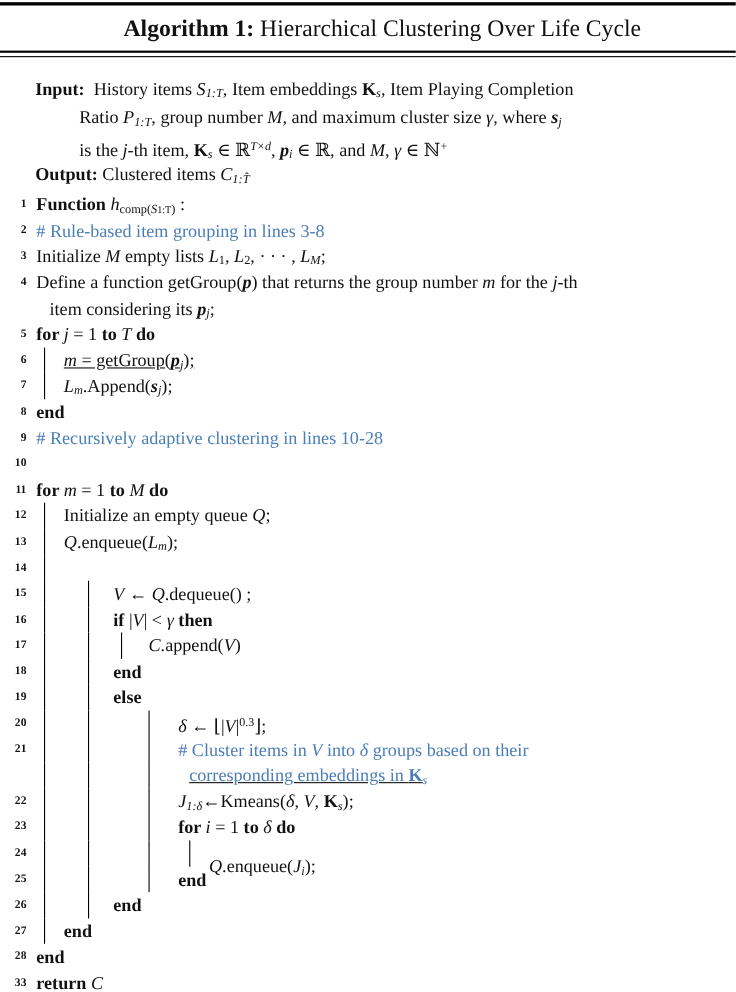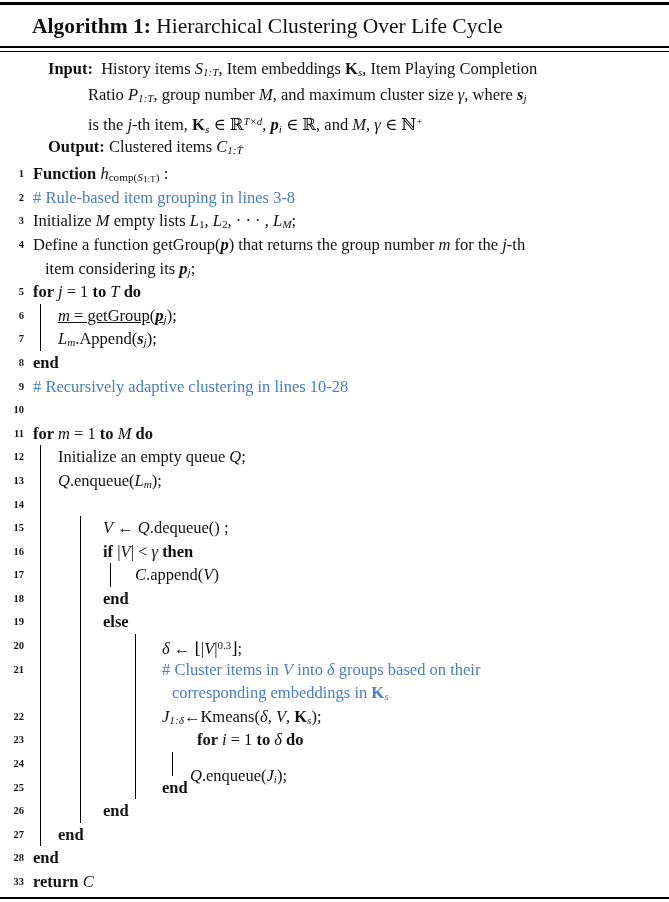--- a/index.html
+++ b/index.html
@@ -11,26 +11,27 @@
     color:#111;
     overflow:hidden;
     background:#fff;
   }
   .rule{background:#000;}
   .top-rule{height:3px;margin-top:2px;}
   .caption{
     padding:6px 6px 5px 32px;
     font-size:21.5px;line-height:30px;
     white-space:nowrap;
+    text-align:center;
   }
   .caption .cap-label{font-weight:bold;}
   .dbl .r1{height:2px;background:#000;}
   .dbl .gap{height:3px;}
   .dbl .r2{height:1.2px;background:#000;}
-  .preamble{margin-top:4px;padding-left:16px;}
+  .preamble{margin-top:16px;}
   .prow{
     position:relative;height:26px;
     font-size:16.5px;line-height:26px;white-space:nowrap;
   }
   .prow .ltxt{position:absolute;top:0;}
   .codeblock{margin-top:2px;}
   .crow{
     position:relative;height:23.6px;
     font-size:16.5px;line-height:23.6px;white-space:nowrap;
   }
@@ -191,35 +192,35 @@
         <span class="vbar" style="left: 40px;"></span>
         <span class="vbar" style="left: 80px;"></span>
         <span class="vbar" style="left: 135px;"></span>
         <span class="ltxt" style="left: 162px;"><span class="seg com"># Cluster items in </span><span class="seg ital com">V</span><span class="seg com"> into </span><span class="seg ital com">δ</span><span class="seg com"> groups based on their</span></span>
       </div>
       <div class="crow">
         <span class="lnum"></span>
         <span class="vbar" style="left: 40px;"></span>
         <span class="vbar" style="left: 80px;"></span>
         <span class="vbar" style="left: 135px;"></span>
-        <span class="ltxt" style="left: 172px;"><span class="seg com">corresponding embeddings in </span><span class="seg bold com">K</span><span class="seg ital com sub">s</span></span>
+        <span class="ltxt" style="left: 172px; text-decoration: underline;"><span class="seg com">corresponding embeddings in </span><span class="seg bold com">K</span><span class="seg ital com sub">s</span></span>
       </div>
       <div class="crow">
         <span class="lnum">22</span>
         <span class="vbar" style="left: 40px;"></span>
         <span class="vbar" style="left: 80px;"></span>
         <span class="vbar" style="left: 135px;"></span>
         <span class="ltxt" style="left: 162px;"><span class="seg ital">J</span><span class="seg ital sub">1:δ</span><span class="seg">←Kmeans(</span><span class="seg ital">δ</span><span class="seg">, </span><span class="seg ital">V</span><span class="seg">, </span><span class="seg bold">K</span><span class="seg ital sub">s</span><span class="seg">);</span></span>
       </div>
       <div class="crow">
         <span class="lnum">23</span>
         <span class="vbar" style="left: 40px;"></span>
         <span class="vbar" style="left: 80px;"></span>
         <span class="vbar" style="left: 135px;"></span>
-        <span class="ltxt" style="left: 162px; margin-left: 35px;"><span class="seg bold">for </span><span class="seg ital">i</span><span class="seg"> = 1 </span><span class="seg bold">to </span><span class="seg ital">δ</span><span class="seg bold"> do</span></span>
+        <span class="ltxt" style="left: 162px;"><span class="seg bold">for </span><span class="seg ital">i</span><span class="seg"> = 1 </span><span class="seg bold">to </span><span class="seg ital">δ</span><span class="seg bold"> do</span></span>
       </div>
       <div class="crow">
         <span class="lnum">24</span>
         <span class="vbar" style="left: 40px;"></span>
         <span class="vbar" style="left: 80px;"></span>
         <span class="vbar" style="left: 135px;"></span>
         <span class="vbar" style="left: 172px;"></span>
         <span class="ltxt" style="left: 190px; margin-top: 12px;"><span class="seg ital">Q</span><span class="seg">.enqueue(</span><span class="seg ital">J</span><span class="seg ital sub">i</span><span class="seg">);</span></span>
       </div>
       <div class="crow">

